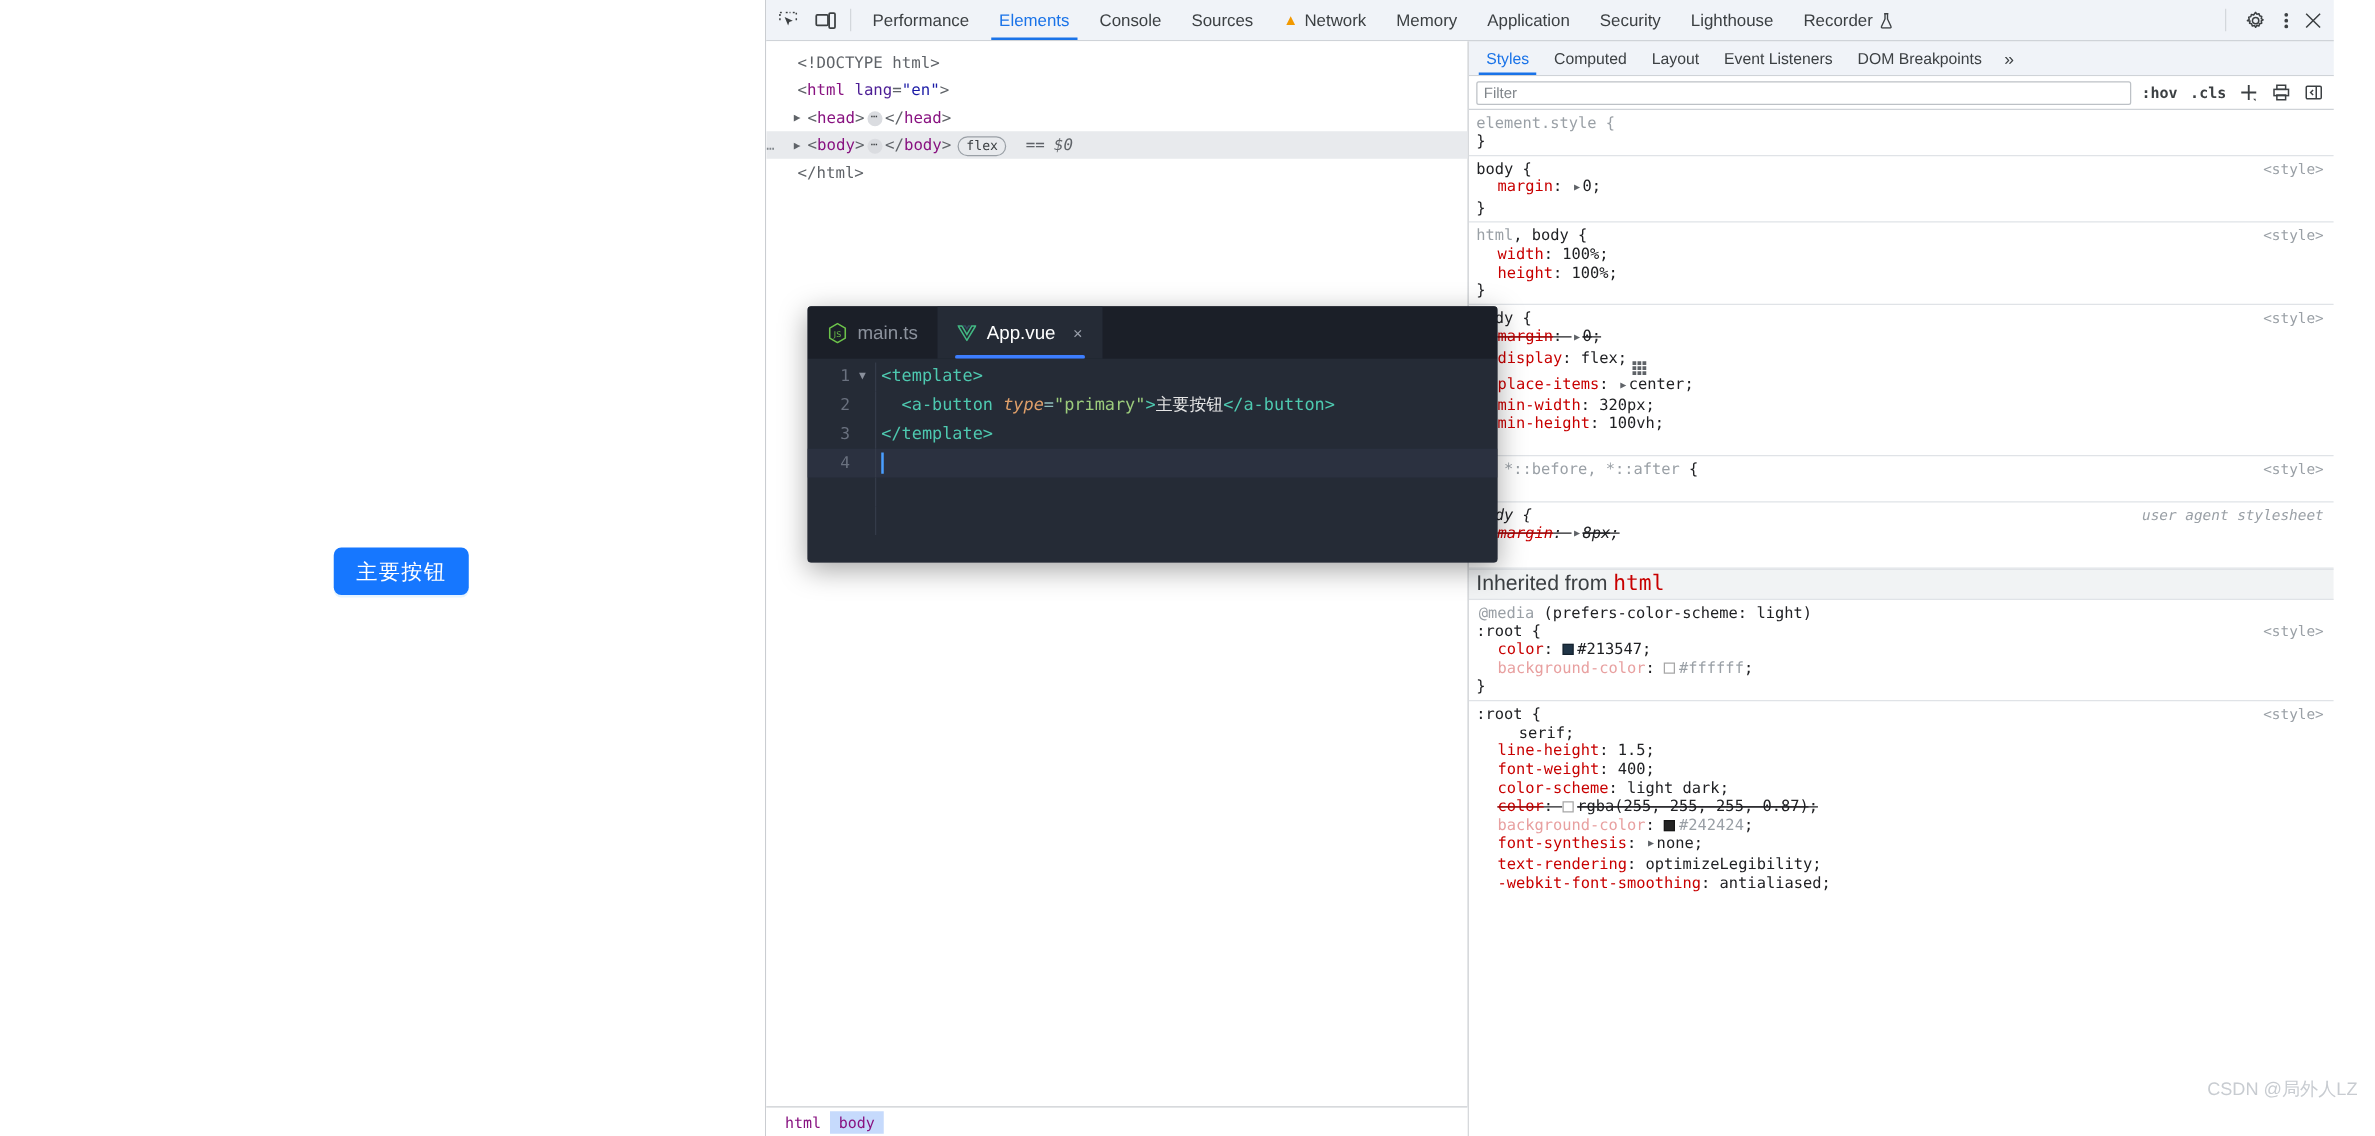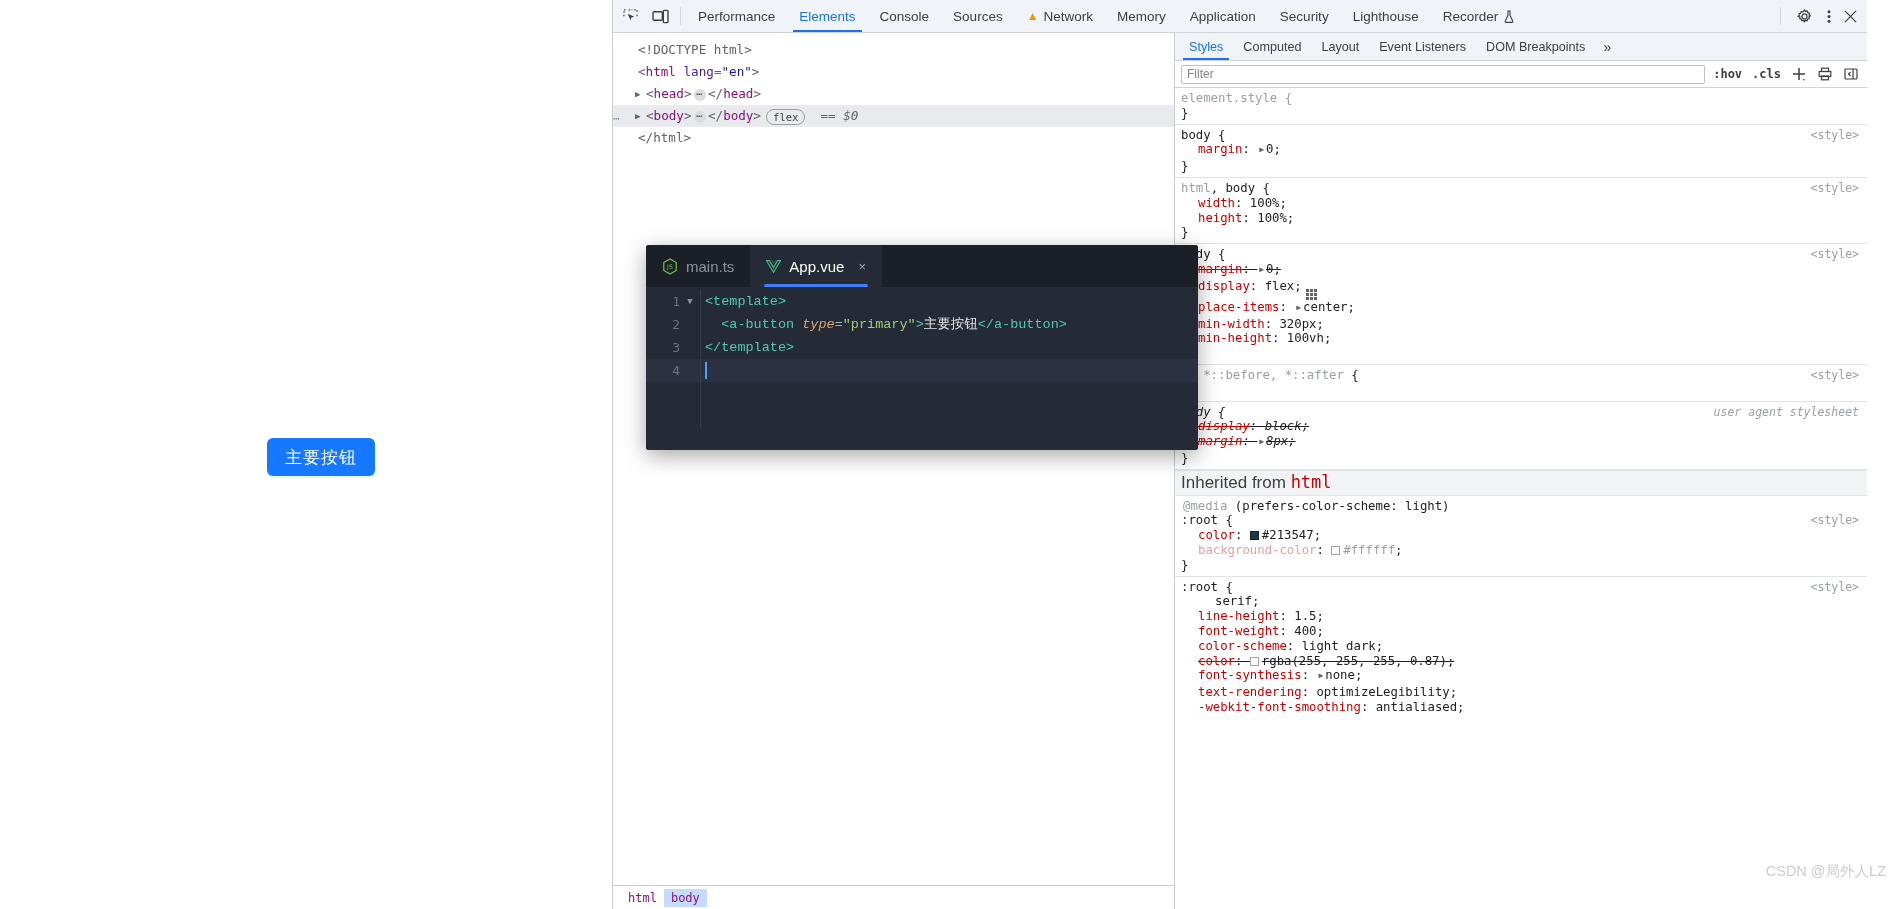--- a/index.html
+++ b/index.html
@@ -451,21 +451,20 @@
     flex-shrink: 0;
   }
   .codetext {
     padding-left: 4px;
     white-space: pre;
     border-left: 1px solid #343b49;
     height: 23px;
     display: flex;
     align-items: center;
     flex: 1;
-    font-family: Liberation Mono, monospace;
   }
   .k-tag { color: #4ec9b0; }
   .k-attr { color: #e0a06a; font-style: italic; }
   .k-str { color: #9ccc7c; }
   .k-text { color: #e6e6e6; }
   .k-punct { color: #8fbcbb; }
   .caret {
     display: inline-block;
     width: 2px;
     height: 17px;
@@ -712,21 +711,20 @@
               <span class="origin">&lt;style&gt;</span>
             </div>
             <div class="closebrace">}</div>
           </div>
 
           <div class="rule">
             <div class="rule-head">
               <span class="sel ua"><span>body</span> {</span>
               <span class="origin ua">user agent stylesheet</span>
             </div>
-            <div class="decl struck" style="font-style:italic"><span class="prop">display</span>: <span class="val">block</span>;</div>
             <div class="decl struck" style="font-style:italic"><span class="prop">margin</span>: <span class="tri">▶</span><span class="val">8px</span>;</div>
             <div class="closebrace">}</div>
           </div>
 
           <div class="inherit-head">
             <span>Inherited from</span>
             <span class="tagname">html</span>
           </div>
 
           <div class="rule">
@@ -743,20 +741,21 @@
           <div class="rule" style="border-bottom:none">
             <div class="rule-head">
               <span class="sel"><span>:root</span> {</span>
               <span class="origin">&lt;style&gt;</span>
             </div>
             <div class="decl cont">serif;</div>
             <div class="decl"><span class="prop">line-height</span>: <span class="val">1.5</span>;</div>
             <div class="decl"><span class="prop">font-weight</span>: <span class="val">400</span>;</div>
             <div class="decl"><span class="prop">color-scheme</span>: <span class="val">light dark</span>;</div>
             <div class="decl struck"><span class="prop">color</span>: <span class="swatch" style="background:rgba(255,255,255,0.87)"></span><span class="val">rgba(255, 255, 255, 0.87)</span>;</div>
+            <div class="decl"><span class="prop dimmed">background-color</span>: <span class="swatch" style="background:#242424"></span><span class="val" style="color:#9aa0a6">#242424</span>;</div>
             <div class="decl"><span class="prop">font-synthesis</span>: <span class="tri">▶</span><span class="val">none</span>;</div>
             <div class="decl"><span class="prop">text-rendering</span>: <span class="val">optimizeLegibility</span>;</div>
             <div class="decl"><span class="prop">-webkit-font-smoothing</span>: <span class="val">antialiased;</span></div>
           </div>
 
         </div>
       </div>
     </div>
   </div>
 

